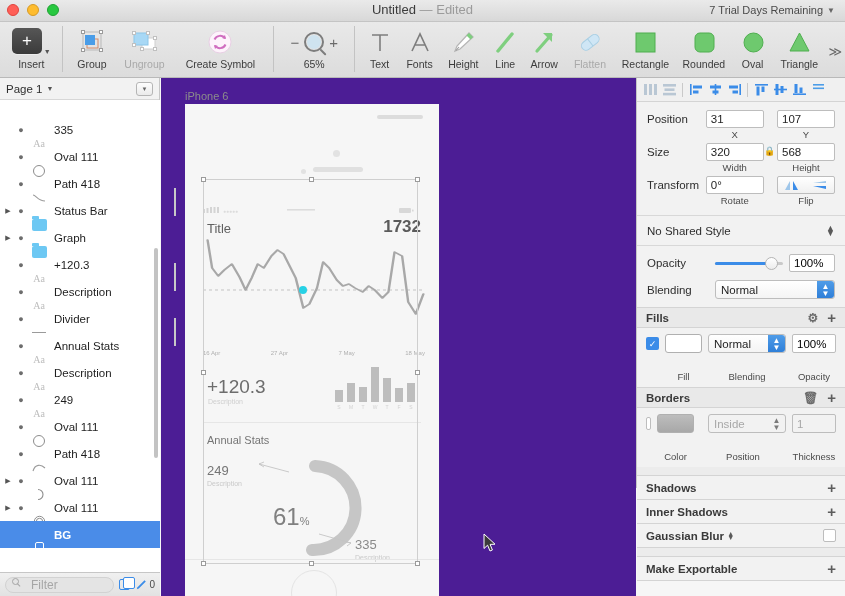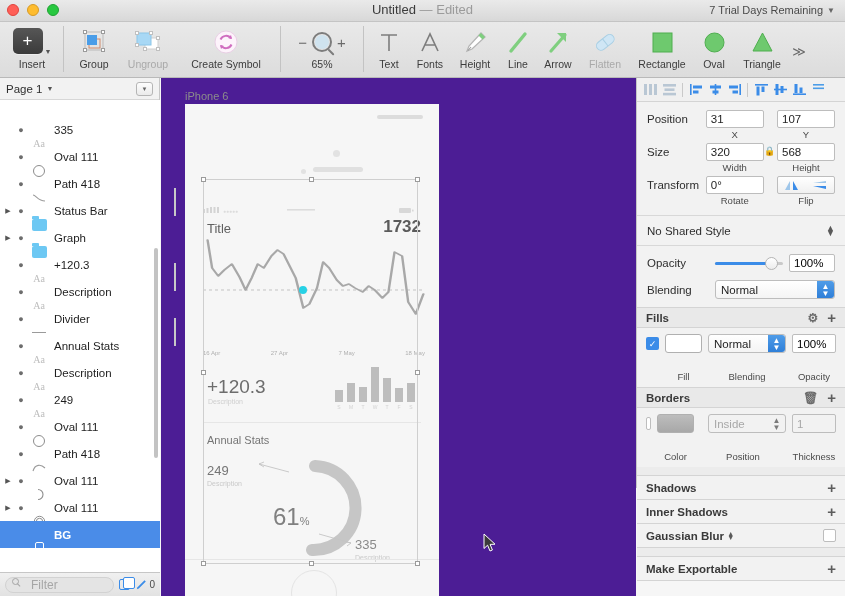--- a/index.html
+++ b/index.html
@@ -411,20 +411,28 @@
 
     <div class="tbitem" style="width:62px;">
       <div class="tbglyph">
         <svg width="26" height="26">
           <rect x="4" y="4" width="19" height="19" fill="#6ec96e" stroke="#4fae4f"></rect>
         </svg>
       </div>
       <div class="tblabel">Rectangle</div>
     </div>
 
+    <div class="tbitem" style="width:58px;">
+      <div class="tbglyph">
+        <svg width="26" height="26">
+          <rect x="4" y="4" width="19" height="19" rx="5" fill="#6ec96e" stroke="#4fae4f"></rect>
+        </svg>
+      </div>
+      <div class="tblabel">Rounded</div>
+    </div>
 
     <div class="tbitem" style="width:42px;">
       <div class="tbglyph">
         <svg width="26" height="26">
           <circle cx="13.5" cy="13.5" r="9.5" fill="#6ec96e" stroke="#4fae4f"></circle>
         </svg>
       </div>
       <div class="tblabel">Oval</div>
     </div>
 

